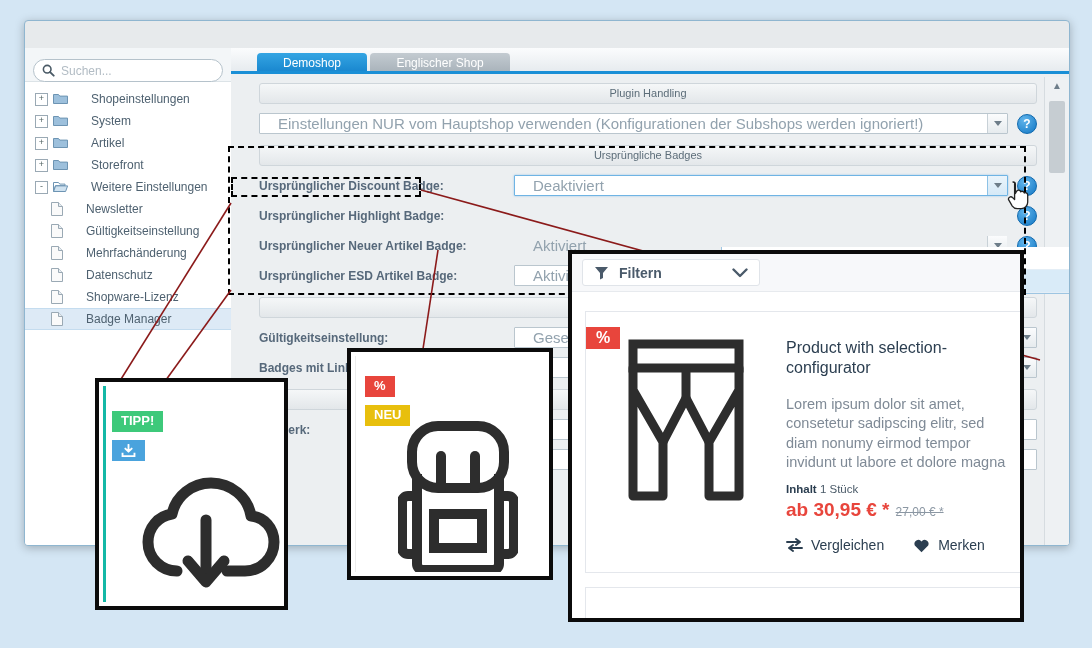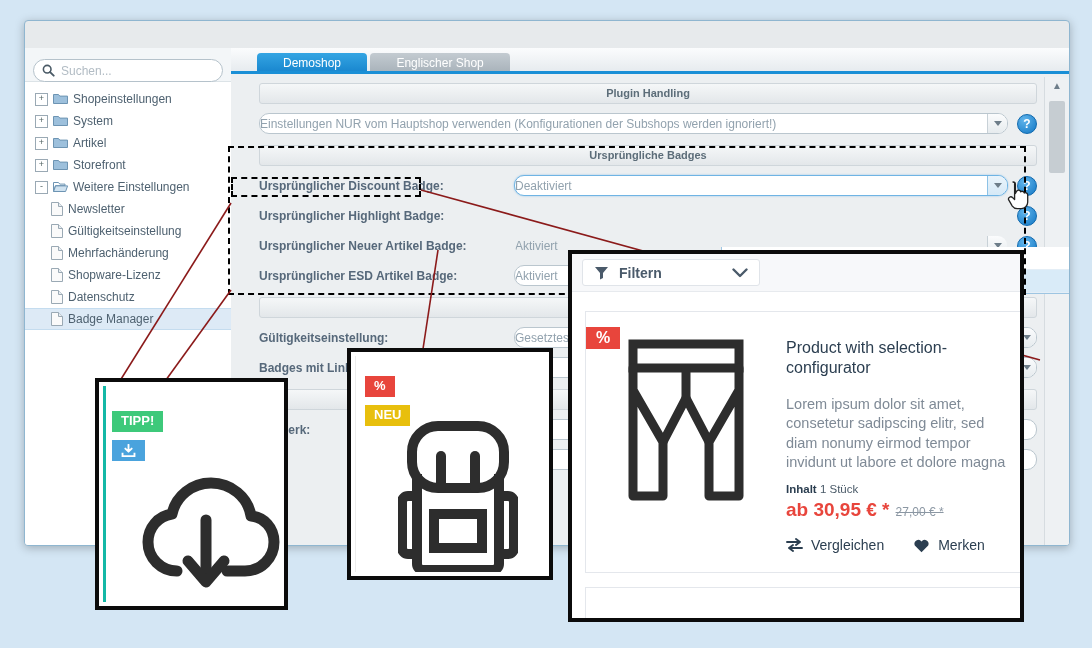--- a/index.html
+++ b/index.html
@@ -41,45 +41,45 @@
   }
   #searchbox .ph{color:#b2bcc4;font-size:12px;margin-left:6px;}
   .tree{padding:6px 0 0 6px;}
   .tnode{display:flex;align-items:center;height:22px;padding-left:4px;font-size:12px;color:#4e6170;}
   .tnode.sel{background:#ddeaf6;border-top:1px solid #c4dcef;border-bottom:1px solid #c4dcef;margin-left:-6px;padding-left:10px;width:206px;box-sizing:border-box;}
   .tnode .exp{
     width:11px;height:11px;border:1px solid #9aa9b4;background:#fff;
     font-size:9px;line-height:9px;text-align:center;color:#566;margin-right:5px;flex:none;
   }
   .tnode .spacer{width:16px;flex:none;}
-  .tnode .lbl{margin-left:5px;white-space:nowrap;}
+  .tnode .lbl{margin-left:23px;white-space:nowrap;}
   .folder{width:15px;height:12px;flex:none;}
   .docico{width:12px;height:14px;flex:none;}
   
   #content{position:absolute;left:206px;top:27px;right:0;bottom:0;background:#eceff1;}
   #tabs{height:26px;padding-left:26px;background:linear-gradient(#fbfcfd,#e4e9ed);position:relative;}
   #tabs:after{content:"";position:absolute;left:0;right:0;bottom:0;height:3px;background:#1a8fd6;}
   .tab{
     display:inline-block;height:21px;line-height:21px;padding:0 26px;margin-top:5px;
     border-radius:4px 4px 0 0;font-size:12px;color:#fff;vertical-align:top;
   }
   .tab.active{background:linear-gradient(#34a5e3,#1683cc);}
   .tab.idle{background:linear-gradient(#c3cbd1,#a6b0b8);}
   #formarea{position:absolute;left:0;top:29px;right:24px;bottom:0;overflow:hidden;}
   .sectionbar{
     margin:6px 8px 0 28px;height:19px;line-height:19px;text-align:center;
     background:linear-gradient(#f5f7f8,#e3e7ea);border:1px solid #cfd6db;border-radius:3px;
-    font-size:11px;color:#5c6d79;font-weight:bold;
+    font-size:11px;color:#5c6d79;
   }
   .row{display:flex;align-items:center;margin:9px 8px 0 28px;position:relative;}
   .row .flabel{width:255px;font-size:12px;font-weight:bold;color:#56687a;flex:none;}
   .ctl{
-    flex:1;height:21px;background:#fff;border:1px solid #bac6ce;border-radius:10px;
-    display:flex;align-items:center;padding:0 0 0 0;box-sizing:border-box;
-    font-size:12px;color:#92a2ae;position:relative;overflow:hidden;
+    flex:1;height:21px;background:#fff;border:1px solid #bac6ce;border-radius:1px;
+    display:flex;align-items:center;padding:0 0 0 18px;box-sizing:border-box;
+    font-size:15px;color:#92a2ae;position:relative;overflow:hidden;
   }
   .ctl.focus{border:1px solid #6fb4e4;box-shadow:0 0 2px rgba(80,160,220,.6);}
   .arrow{
     position:absolute;right:0;top:0;width:19px;height:19px;
     background:linear-gradient(#fbfcfd,#e6ebee);border-left:1px solid #c8d1d7;
     display:flex;align-items:center;justify-content:center;
   }
   .arrow.hi{background:linear-gradient(#eaf4fb,#d5e9f7);border-left:1px solid #8dc2e6;}
   .caret{width:0;height:0;border-left:4px solid transparent;border-right:4px solid transparent;border-top:5px solid #6d7d89;}
   .helpico{
@@ -245,32 +245,32 @@
       </div>
 
       <div class="tnode">
         <span class="spacer"></span>
         <span class="docico">
             <svg width="12" height="14" viewBox="0 0 12 14">
               <path d="M0.5 0.5h7l4 4v9h-11z" fill="#fafafa" stroke="#9aa9b4"></path>
               <path d="M7.5 0.5v4h4" fill="#e8edf1" stroke="#9aa9b4"></path>
             </svg>
           </span>
-        <span class="lbl">Shopware-Lizenz</span>
+        <span class="lbl">Datenschutz</span>
       </div>
 
       <div class="tnode">
         <span class="spacer"></span>
         <span class="docico">
             <svg width="12" height="14" viewBox="0 0 12 14">
               <path d="M0.5 0.5h7l4 4v9h-11z" fill="#fafafa" stroke="#9aa9b4"></path>
               <path d="M7.5 0.5v4h4" fill="#e8edf1" stroke="#9aa9b4"></path>
             </svg>
           </span>
-        <span class="lbl">Datenschutz</span>
+        <span class="lbl">Shopware-Lizenz</span>
       </div>
 
       <div class="tnode sel">
         <span class="spacer"></span>
         <span class="docico">
             <svg width="12" height="14" viewBox="0 0 12 14">
               <path d="M0.5 0.5h7l4 4v9h-11z" fill="#fafafa" stroke="#9aa9b4"></path>
               <path d="M7.5 0.5v4h4" fill="#e8edf1" stroke="#9aa9b4"></path>
             </svg>
           </span>

